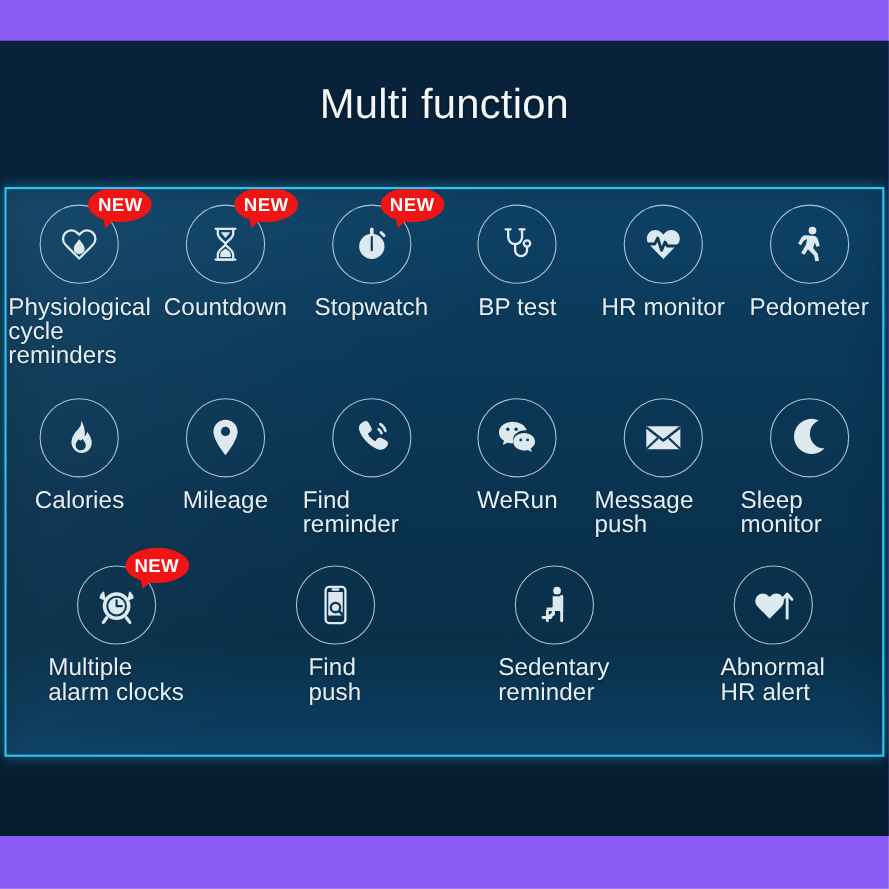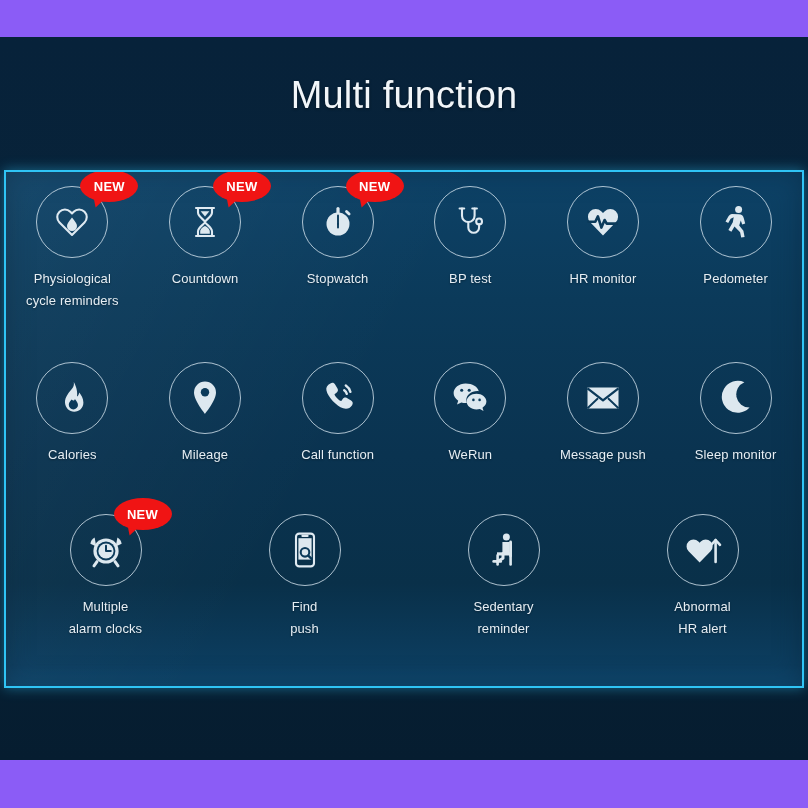--- a/index.html
+++ b/index.html
@@ -130,23 +130,22 @@
     height: 40px;
     display: flex;
     align-items: center;
     justify-content: center;
   }
   .glyph svg { display: block; }
 
   .label {
     margin-top: 10px;
     color: #e6eef4;
-    font-size: 13px;
+    font-size: 22px;
     line-height: 22px;
-    text-align: center;
     white-space: pre-line;
     letter-spacing: 0.1px;
     text-shadow: 0 1px 2px rgba(0,0,0,0.35);
   }
 
   
   .badge {
     position: absolute;
     left: 44px;
     top: -16px;
@@ -161,21 +160,21 @@
     width: 58px;
     height: 32px;
     background: #f01414;
     border-radius: 50% / 50%;
     display: flex;
     align-items: center;
     justify-content: center;
   }
   .badge .bubble span {
     color: #ffffff;
-    font-size: 13px;
+    font-size: 17px;
     font-weight: 700;
     letter-spacing: 0.3px;
     line-height: 15px;
   }
   .badge .tail {
     position: absolute;
     left: 11px;
     top: 24px;
     width: 0;
     height: 0;
@@ -325,21 +324,21 @@
             <div class="icon-wrap">
               <div class="circle"></div>
               <div class="glyph">
                 <svg width="40" height="40" viewBox="0 0 40 40">
       <path d="M12.4 5.4 c1.9-1.2 3.7-.7 4.7 1 l2.4 4.2 c .9 1.6 .5 3.2-1 4.2 l-2 1.4 c .5 2.4 4.4 6.3 6.8 6.9 l1.4-2 c1-1.5 2.6-1.9 4.2-1 l4.2 2.4 c1.7 1 2.2 2.8 1 4.7 c-2.1 3.2-5.3 4.3-8.9 3.1 C18.3 27.9 9.8 19 8.4 12.2 c-.6-2.9 .8-5.2 4-6.8 Z" fill="#dde8ef"></path>
       <path d="M27.8 7.5 a11.5 11.5 0 0 1 4.6 6.3" stroke="#dde8ef" fill="none" stroke-width="2.4" stroke-linecap="round"></path>
       <path d="M26.2 12.2 a6.6 6.6 0 0 1 2.6 3.6" stroke="#dde8ef" fill="none" stroke-width="2.4" stroke-linecap="round"></path>
     </svg>
               </div>
             </div>
-            <div class="label">Call function</div>
+            <div class="label">Find reminder</div>
           </div>
           <div class="cell">
             <div class="icon-wrap">
               <div class="circle"></div>
               <div class="glyph">
                 <svg width="40" height="40" viewBox="0 0 40 40">
       <path d="M15.6 5.4 c-6.6 0-12 4.3-12 9.7 c0 3.1 1.8 5.8 4.6 7.6 l-1.2 3.9 l4.4-2.2 c1.3 .4 2.7 .6 4.2 .6 c .4 0 .8 0 1.2-.1 c-.3-.9-.5-1.8-.5-2.8 c0-5 4.9-9 11-9 c .5 0 1 0 1.5 .1 C27.9 8.7 22.3 5.4 15.6 5.4 Z" fill="#dde8ef"></path>
       <circle cx="11.7" cy="12.2" r="1.55" fill="#0b3a5a"></circle>
       <circle cx="19.2" cy="12.2" r="1.55" fill="#0b3a5a"></circle>
       <path d="M36.4 23.6 c0-4.4-4.5-7.9-9.9-7.9 s-9.9 3.5-9.9 7.9 c0 4.4 4.5 7.9 9.9 7.9 c1.2 0 2.3-.2 3.4-.5 l3.6 1.9 l-1-3.2 c2.4-1.5 3.9-3.7 3.9-6.1 Z" fill="#dde8ef"></path>

